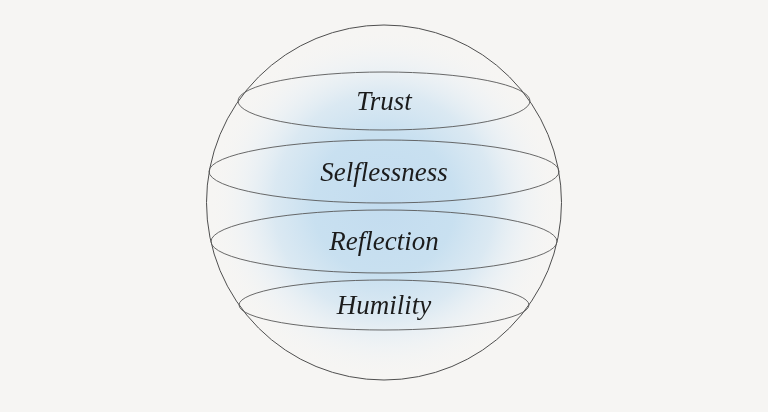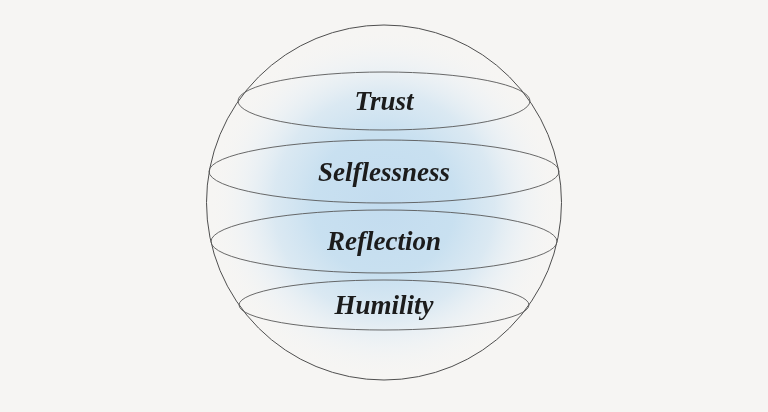--- a/index.html
+++ b/index.html
@@ -11,21 +11,20 @@
     height: 412px;
     overflow: hidden;
     background: #f6f5f3;
     font-family: "Liberation Serif", serif;
   }
   .canvas {
     position: relative;
     width: 768px;
     height: 412px;
     background: #f6f5f3;
-    font-weight: bold;
   }
   svg {
     display: block;
   }
   .sphere-outline {
     fill: url(#sphereGlow);
     stroke-width: 1;
   }
   .band {
     fill: none;

